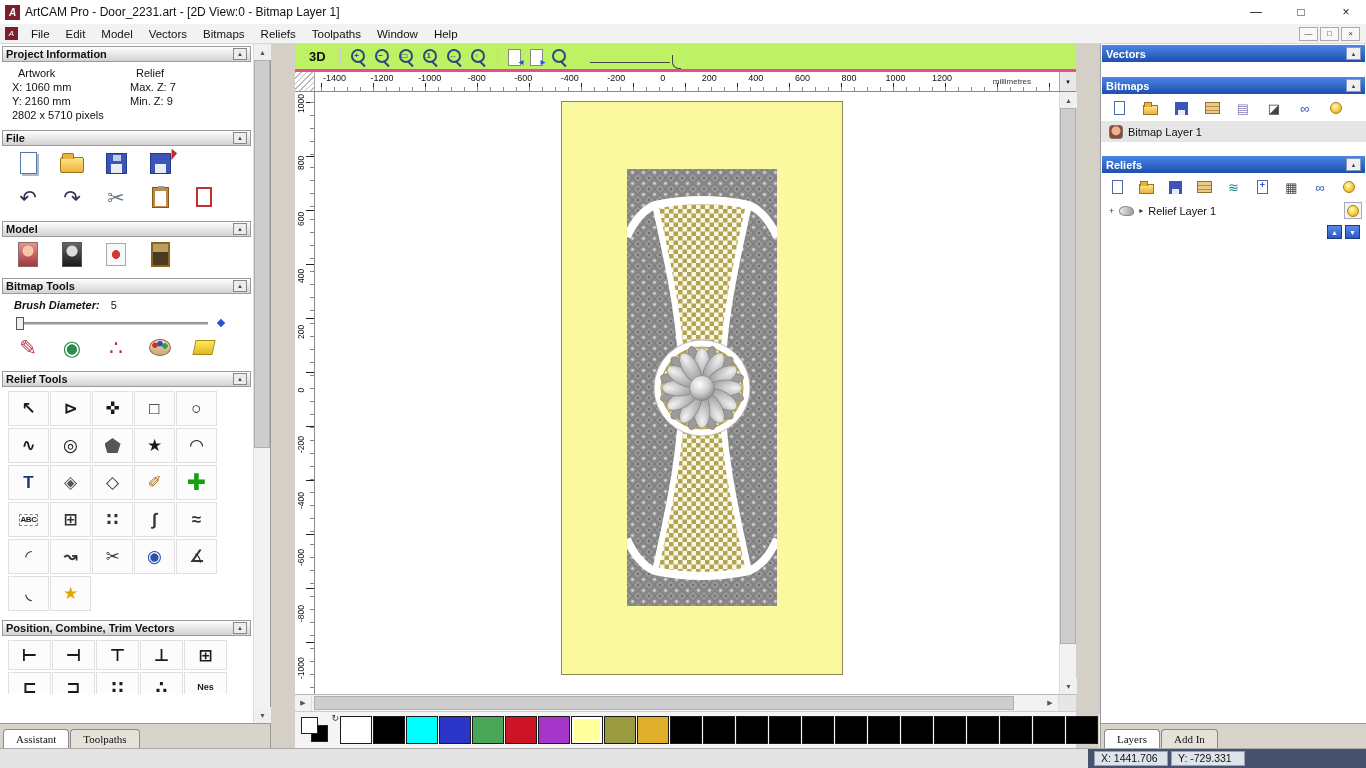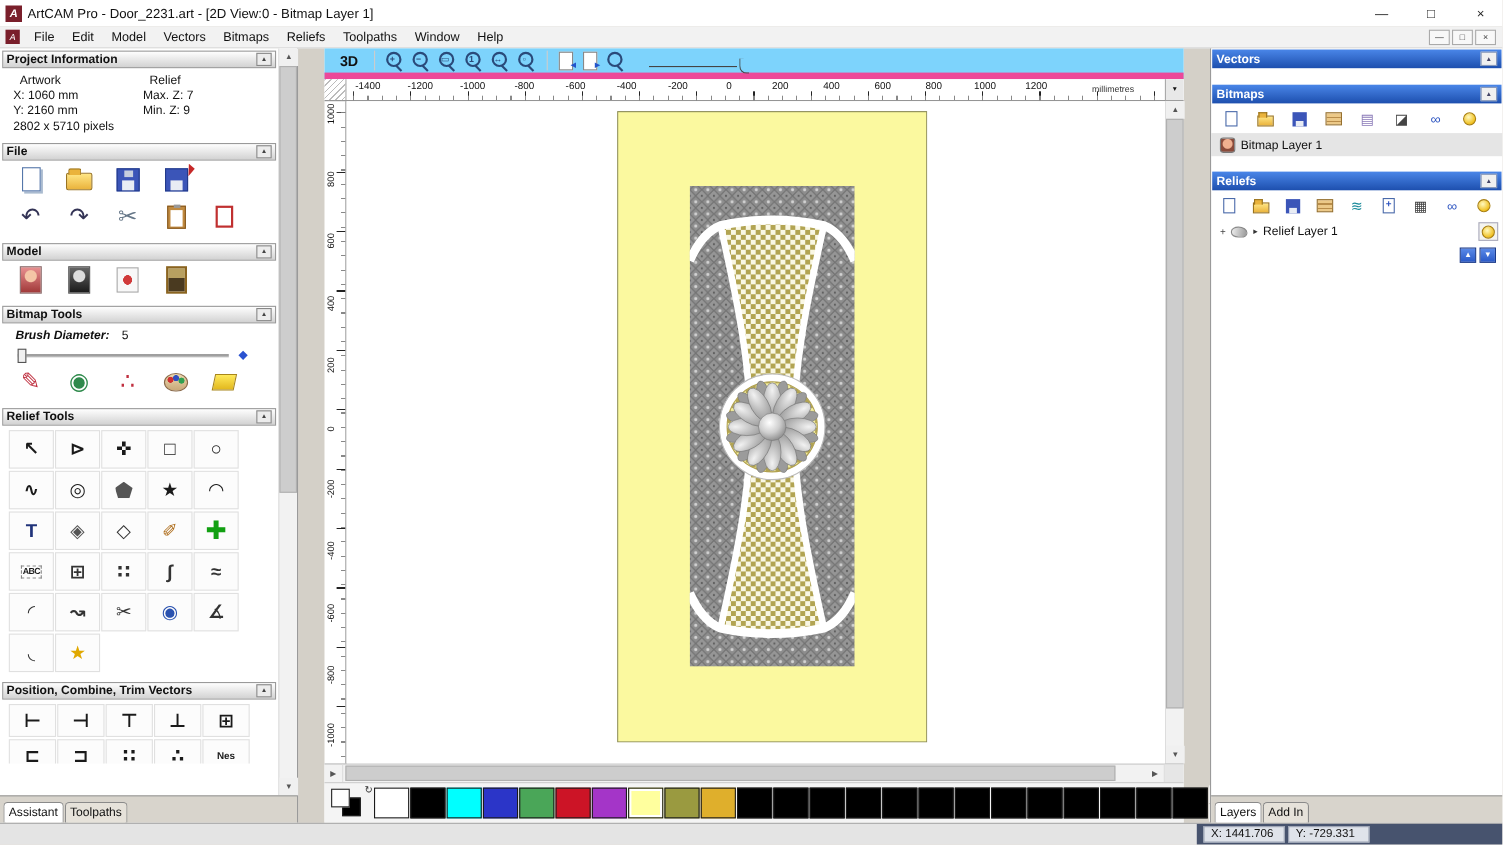--- a/index.html
+++ b/index.html
@@ -80,25 +80,25 @@
 
   
   .scrollbar-v { width: 17px; background: #f2f2f2; border-left: 1px solid #ddd; display: flex; flex-direction: column; flex: 0 0 auto; }
   .sb-btn { height: 16px; width: 17px; display: flex; align-items: center; justify-content: center; font-size: 7px; color: #555; background: #f0f0f0; flex: 0 0 auto; }
   .sb-track { flex: 1; position: relative; }
   .sb-thumb { position: absolute; left: 0; right: 0; top: 0; height: 60%; background: #cdcdcd; border: 1px solid #b0b0b0; }
   .canvas-sb .sb-thumb { height: 94%; }
 
   
   .tabstrip { height: 25px; background: #d8d4cc; border-top: 1px solid #999; display: flex; align-items: flex-end; padding-left: 3px; gap: 1px; flex: 0 0 auto; }
-  .tab { padding: 3px 4px; border: 1px solid #8a8a8a; border-bottom: none; border-radius: 4px 4px 0 0; background: #e6e2da; cursor: default; }
+  .tab { padding: 3px 12px; border: 1px solid #8a8a8a; border-bottom: none; border-radius: 4px 4px 0 0; background: #e6e2da; cursor: default; font-family: Liberation Serif, serif; }
   .tab.selected { background: #fff; }
 
   
-  .canvas-toolbar { height: 28px; border-bottom: 6px solid #ec4899; display: flex; align-items: center; padding-left: 8px; gap: 4px; background: #7dd3fc; flex: 0 0 auto; }
+  .canvas-toolbar { height: 28px; border-bottom: 3px solid #ec4899; display: flex; align-items: center; padding-left: 8px; gap: 4px; background: #bef264; flex: 0 0 auto; }
   .btn-3d { font-weight: bold; font-size: 13px; padding: 2px 6px; }
   .tsep { width: 1px; height: 18px; background: #ccc; margin: 0 4px; }
   .ztools, .ptools { display: flex; gap: 4px; }
   .ic-zoom { width: 20px; height: 20px; position: relative; display: inline-block; }
   .ic-zoom::before { content: ""; position: absolute; left: 2px; top: 2px; width: 10px; height: 10px; border: 2px solid #2a4a7a; border-radius: 50%; }
   .ic-zoom::after { content: ""; position: absolute; right: 3px; bottom: 2px; width: 7px; height: 2px; background: #2a4a7a; transform: rotate(45deg); }
   .zg { position: absolute; left: 3px; top: 4px; width: 10px; text-align: center; font-size: 8px; font-weight: bold; color: #2a4a7a; font-style: normal; }
   .ic-pagearrow { width: 18px; height: 20px; position: relative; display: inline-block; }
   .ic-pagearrow::before { content: ""; position: absolute; left: 2px; top: 2px; width: 11px; height: 15px; background: #fff; border: 1px solid #888; }
   .ic-pagearrow i { position: absolute; right: 0; bottom: 0; font-size: 10px; color: #2255cc; font-style: normal; }

